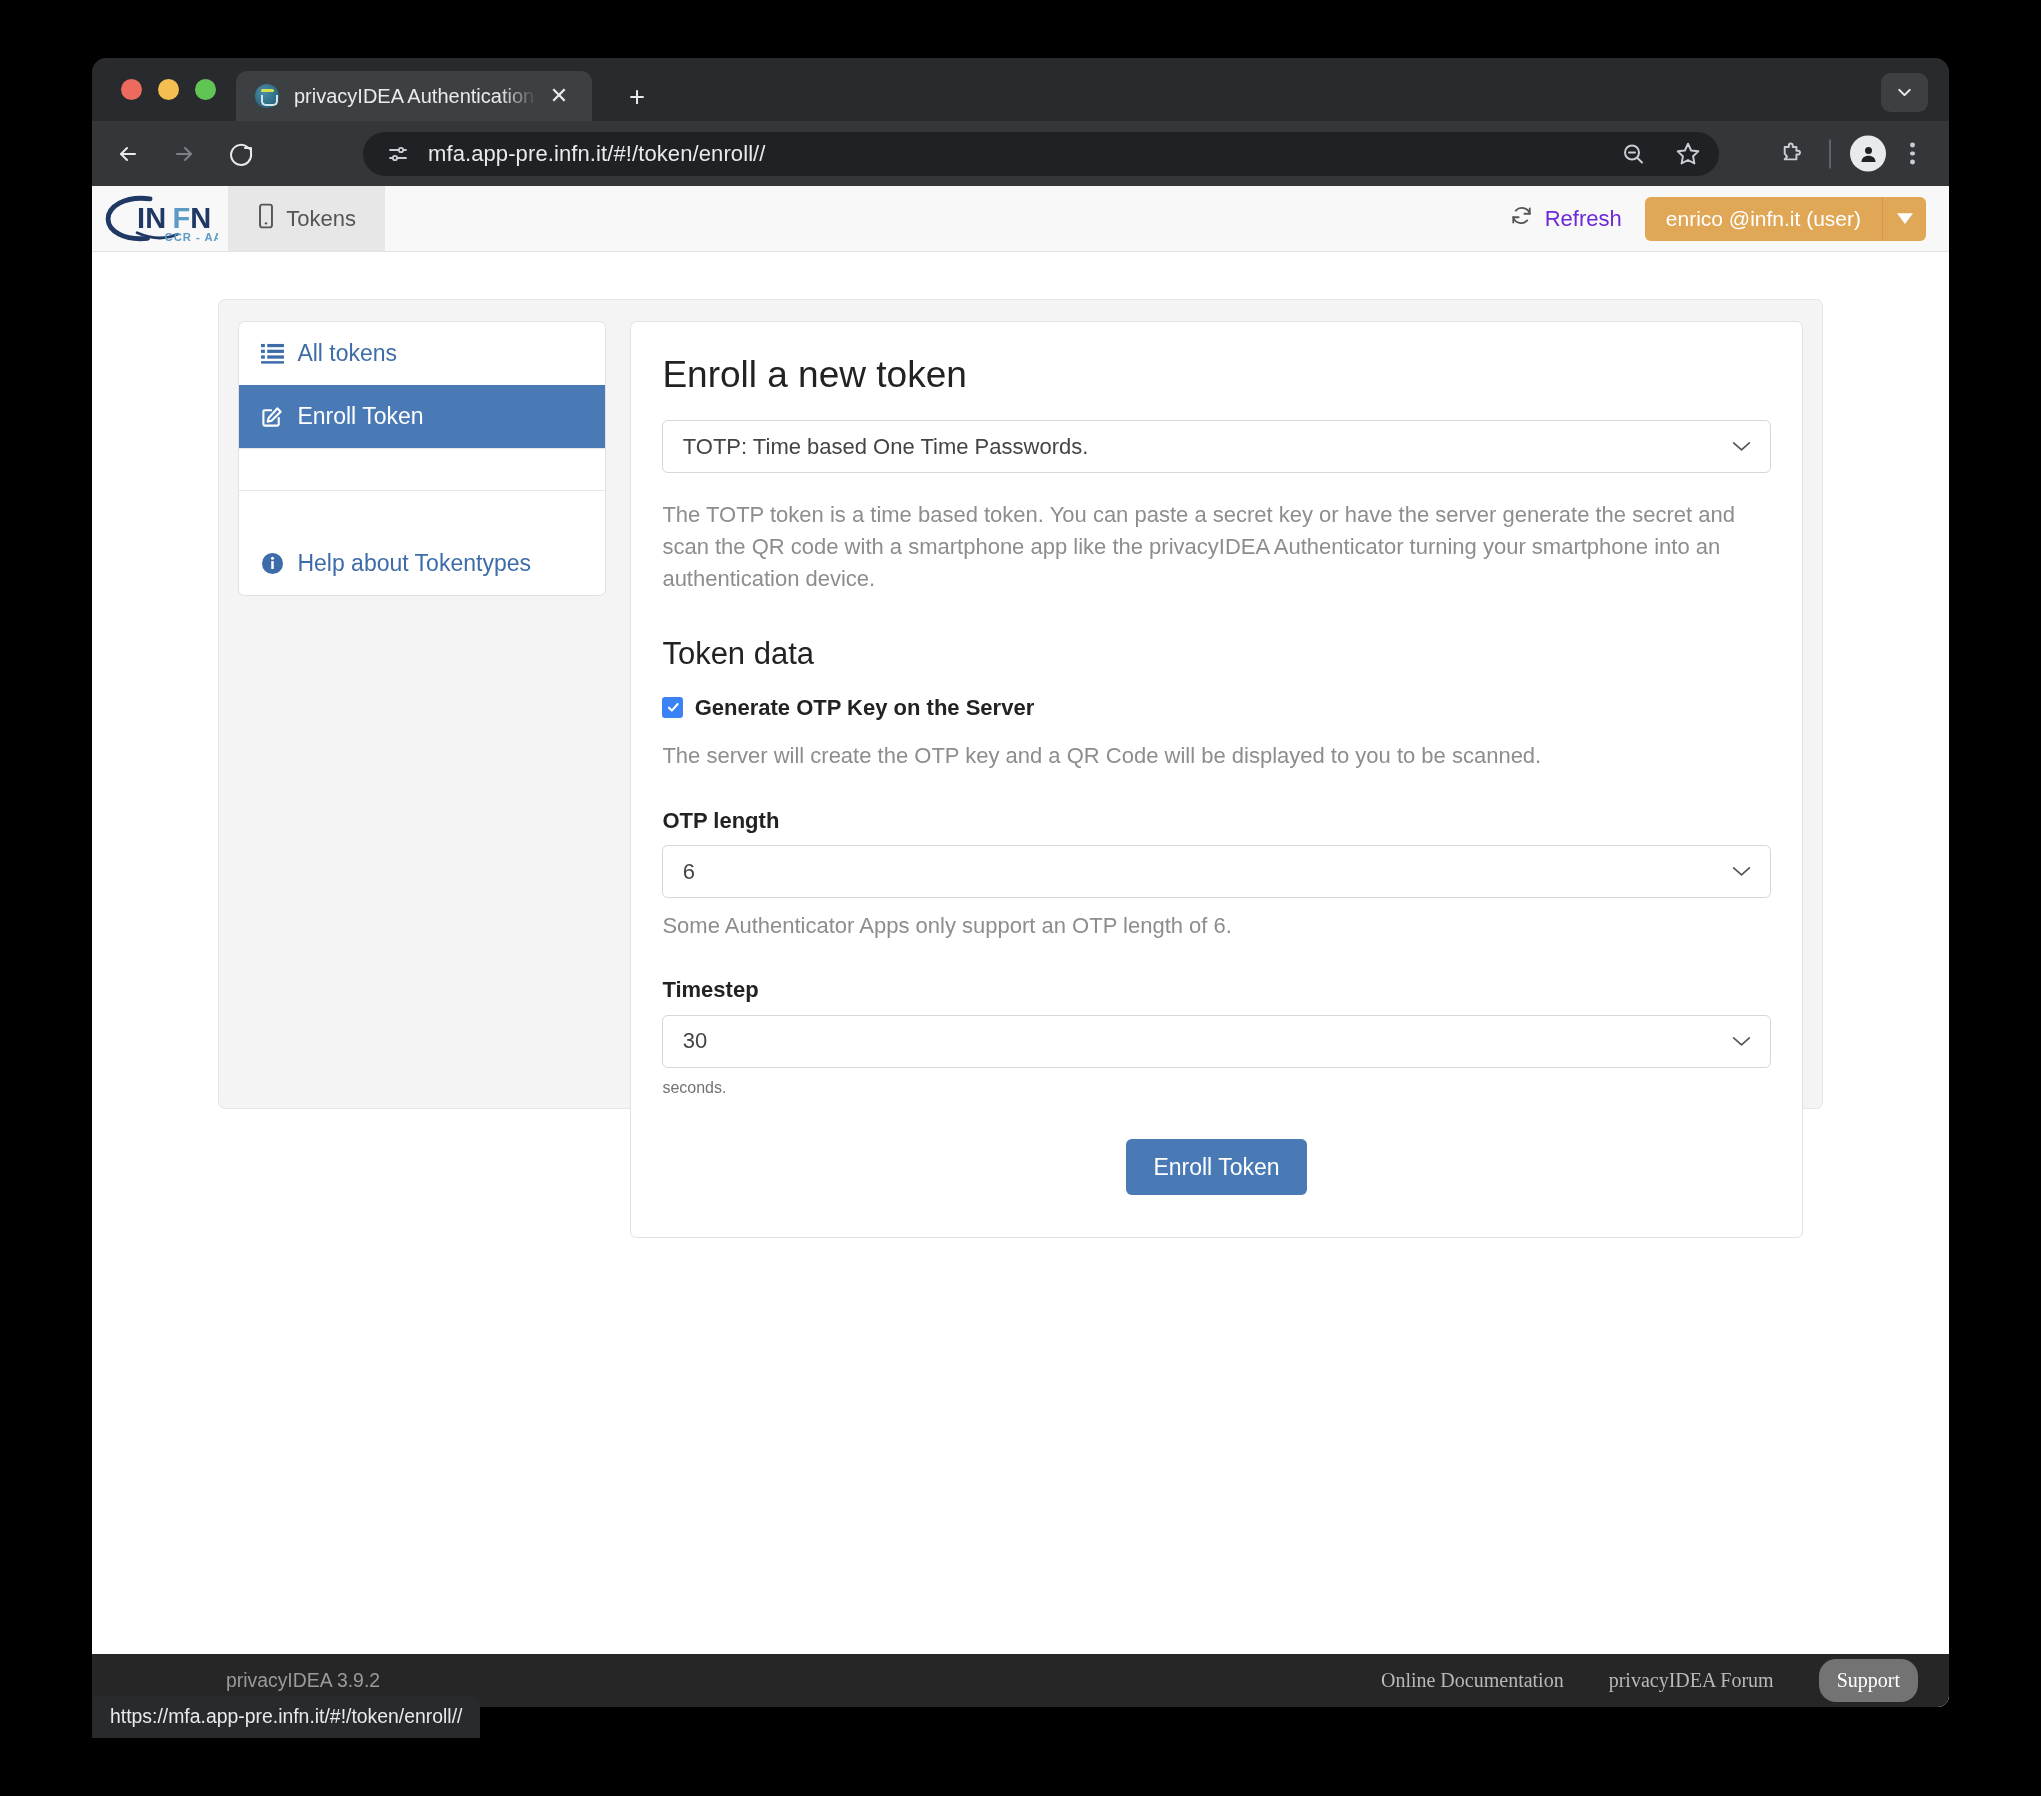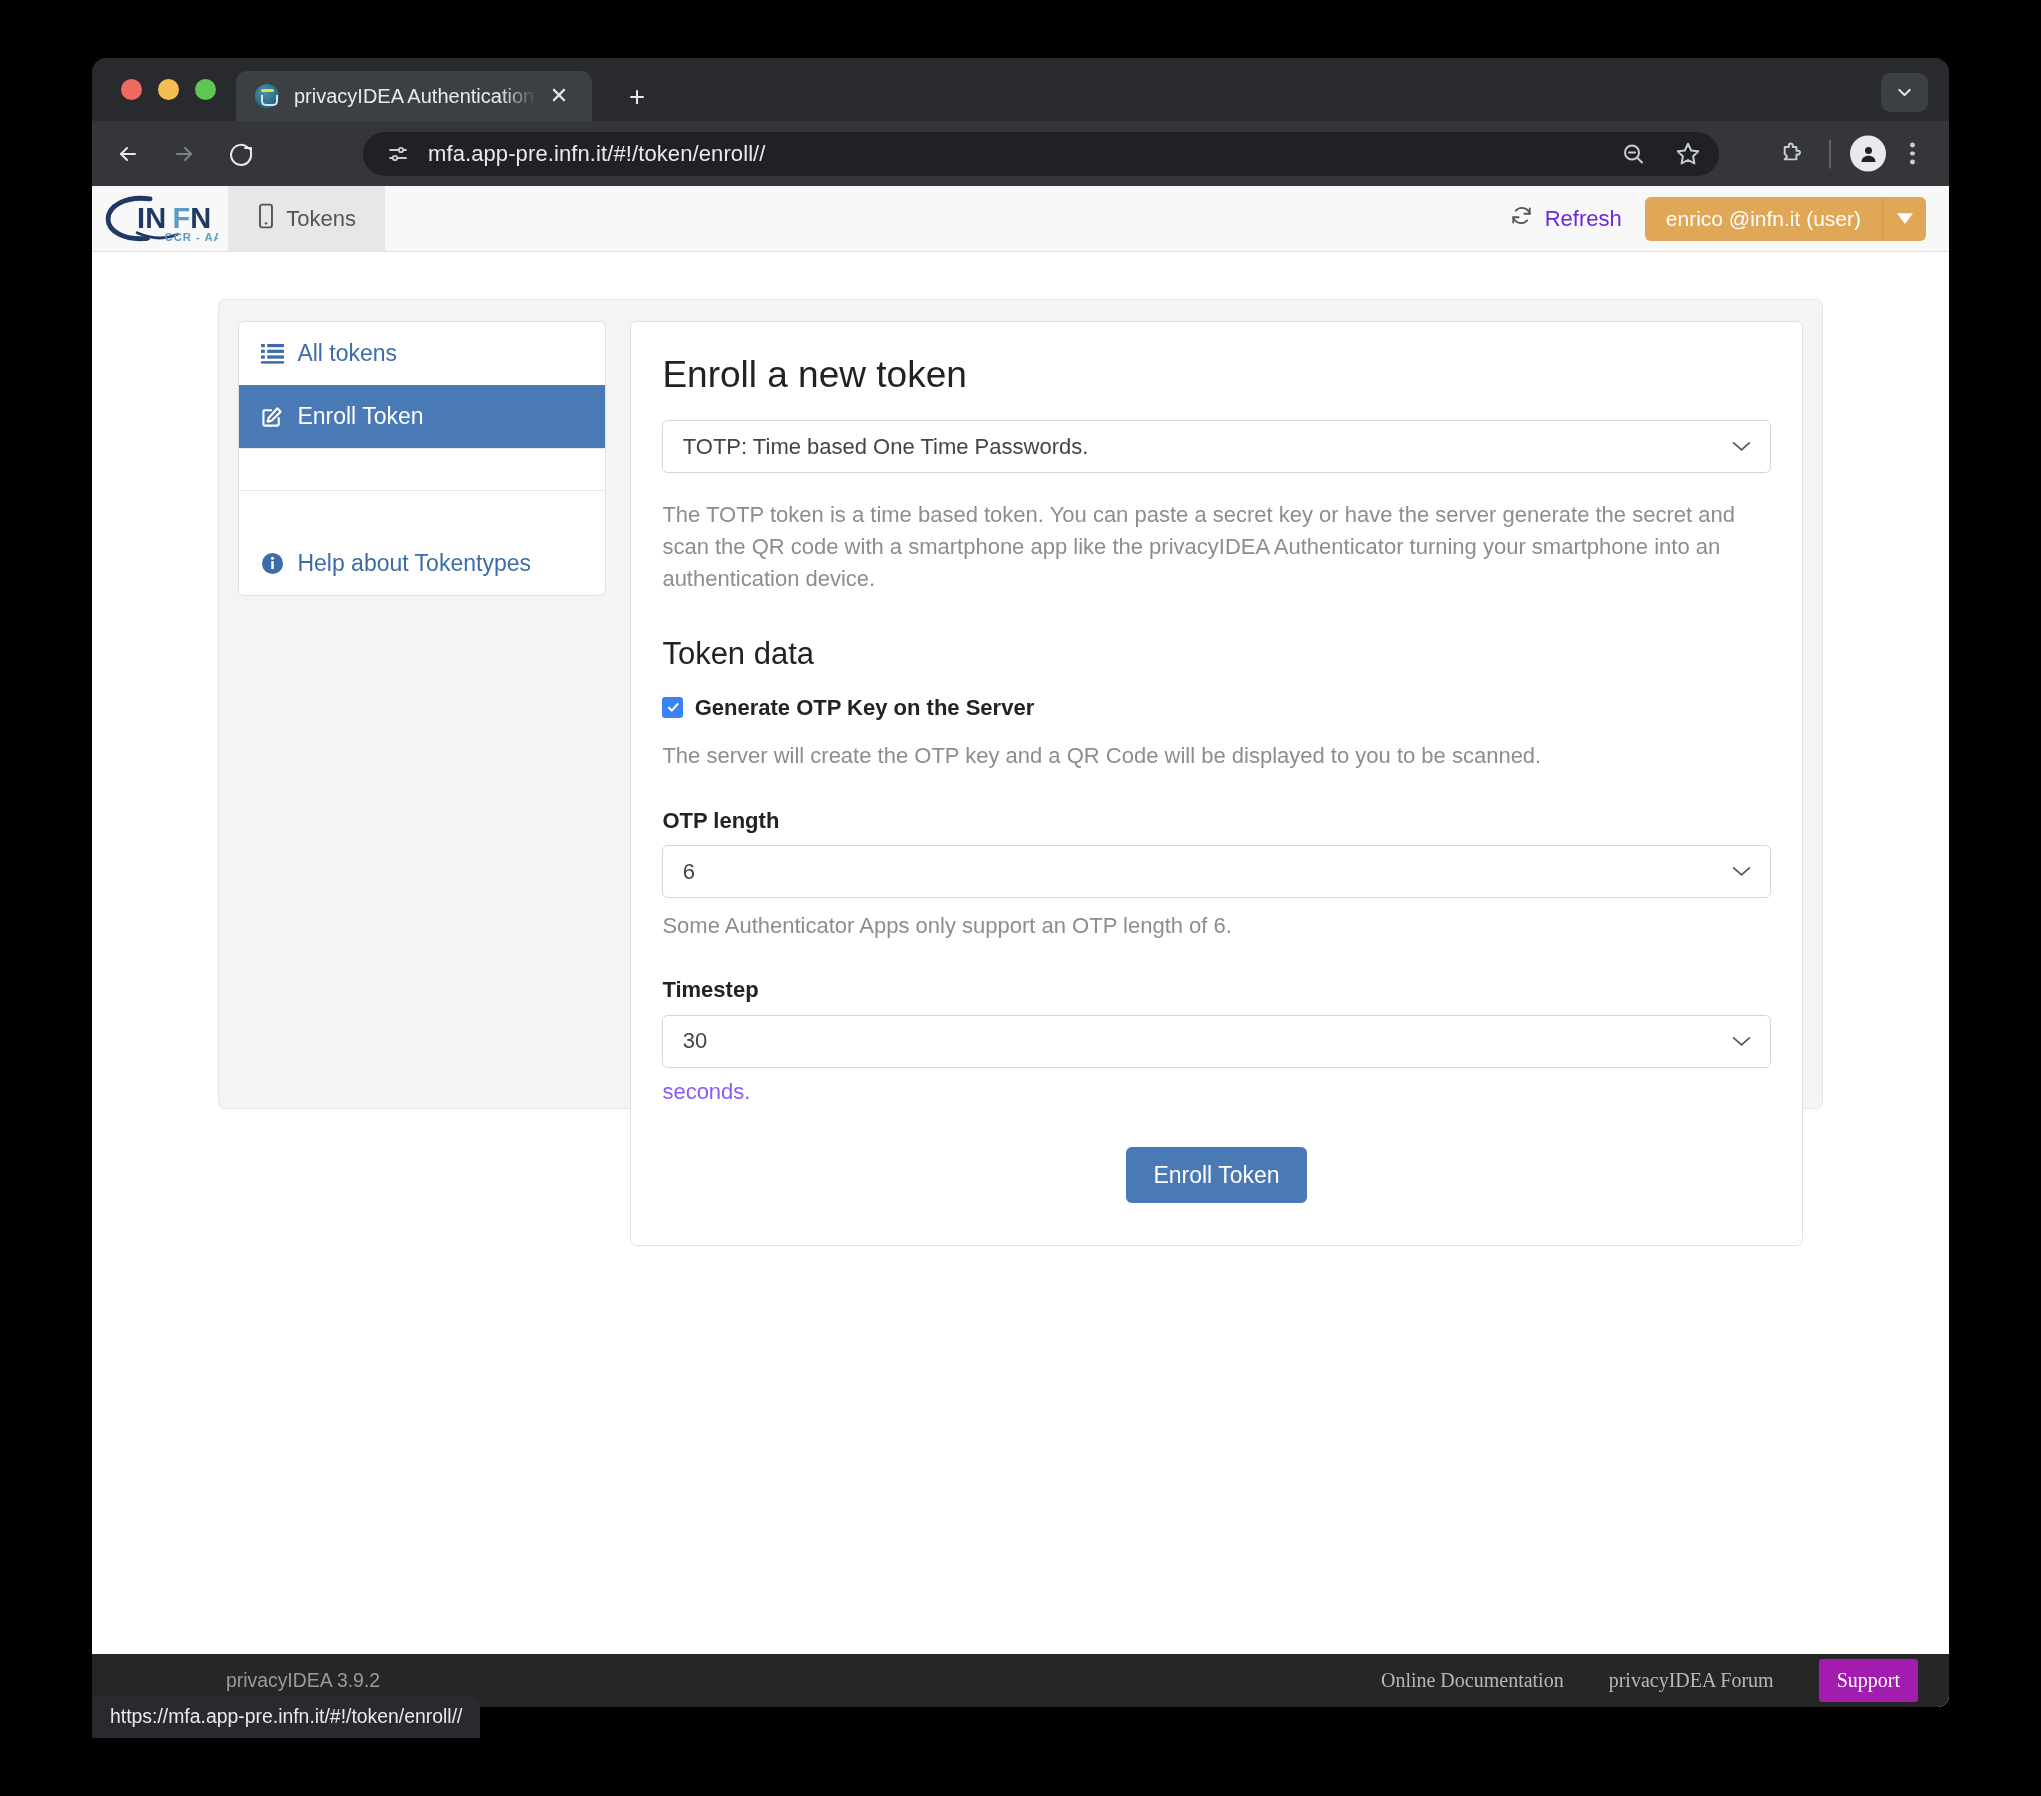--- a/index.html
+++ b/index.html
@@ -309,22 +309,22 @@
     position: absolute; left: 50%;
     transform: translateX(-50%);
     left: 211px;
   }
   #footer-links {
     margin-left: auto;
     display: flex; align-items: center; gap: 45px; font-family: Liberation Serif, serif;
   }
   .footer-link { font-size: 20px; color: #b8b8b8; }
   #support-button {
-    background: #a21caf; color: #fff;
-    border-radius: 3px;
+    background: #737373; color: #fff;
+    border-radius: 17px;
     padding: 9.7px 18px;
     font-size: 20px;
     margin-left: 0;
   }
 
   
   #status-bubble {
     position: absolute;
     left: 92px;
     bottom: 58px;
@@ -565,21 +565,21 @@
 
         <div class="field-label">Timestep</div>
         <div class="form-select">
           <span>30</span>
           <span class="caret">
             <svg width="21" height="14.6" viewBox="0 0 24 16" fill="none" stroke="#555" stroke-width="1.9" stroke-linecap="round" stroke-linejoin="round">
                 <polyline points="3 4 12 12 21 4"></polyline>
               </svg>
           </span>
         </div>
-        <div class="field-help" style="color:#8b5cf6;font-size:22px">seconds.</div>
+        <div class="field-help" style="color:#737373;font-size:16px">seconds.</div>
 
         <div id="enroll-btn-row">
           <button id="enroll-token-button">Enroll Token</button>
         </div>
       </div>
     </div>
 
     <div id="app-footer">
       <div id="footer-version">privacyIDEA 3.9.2</div>
       <div id="footer-links">

